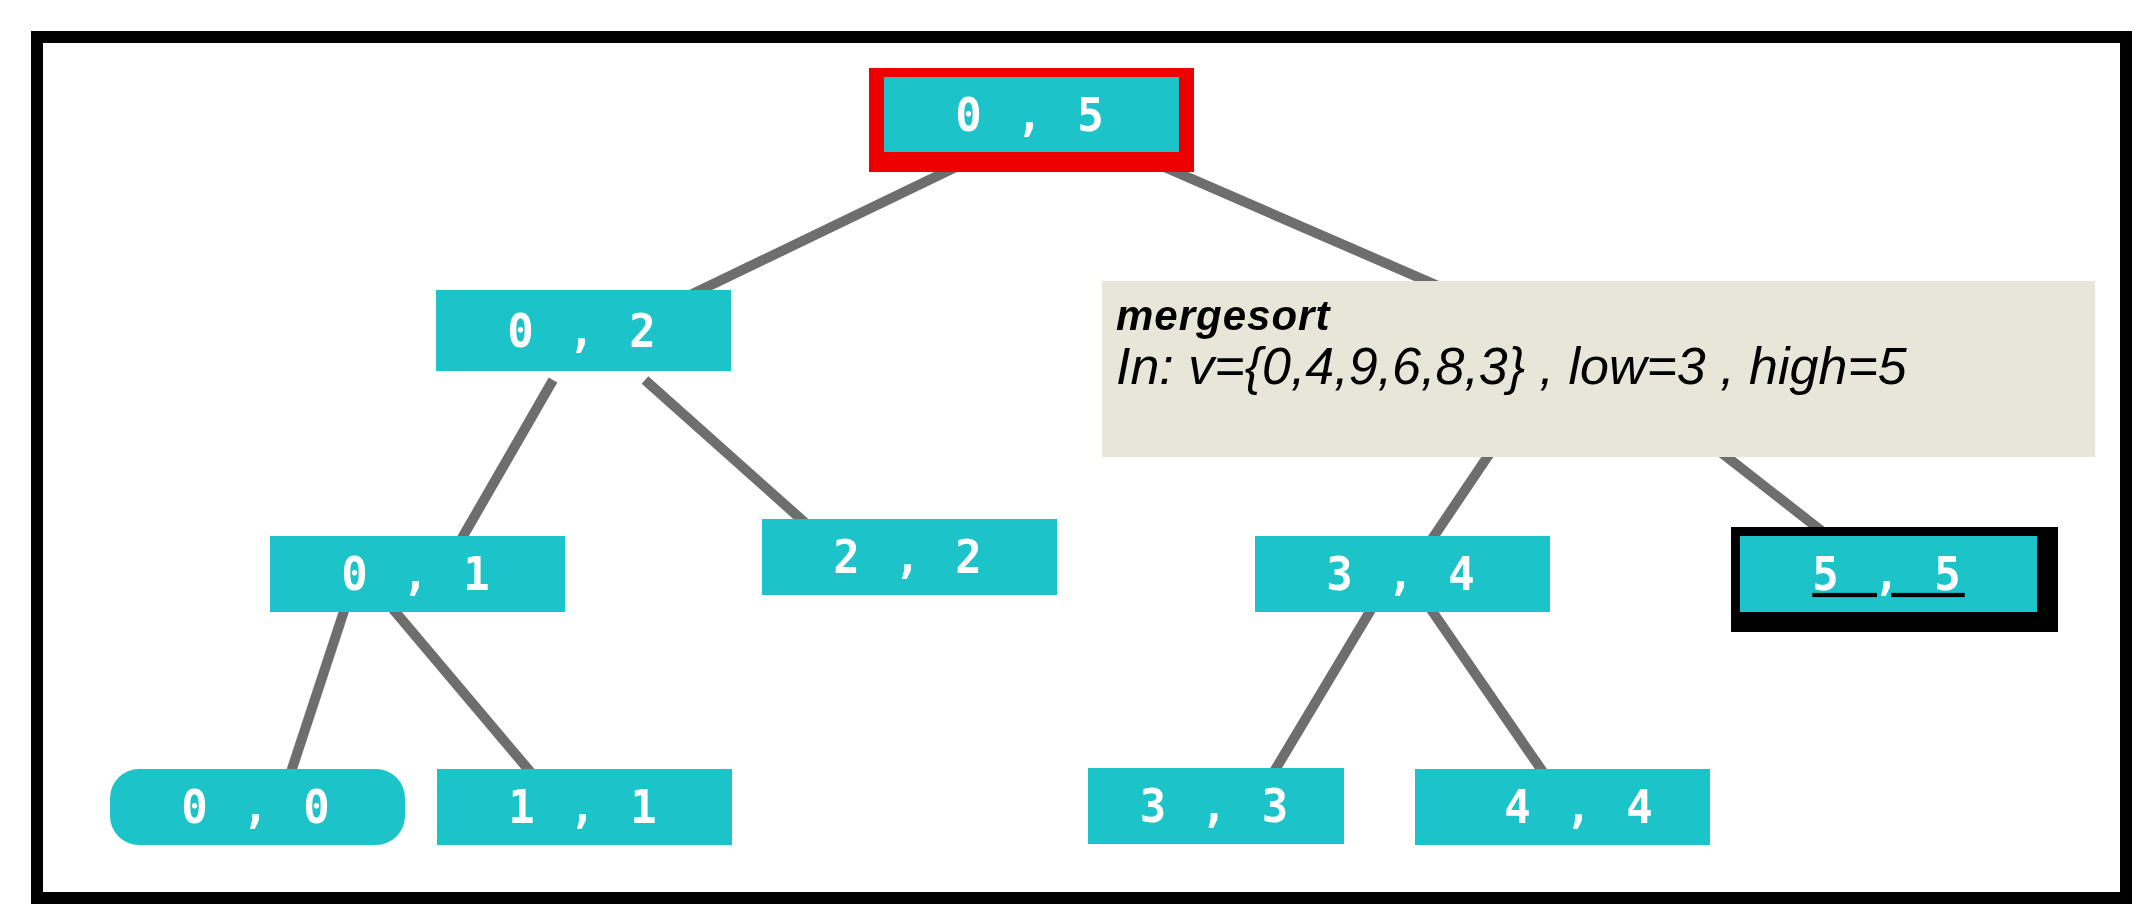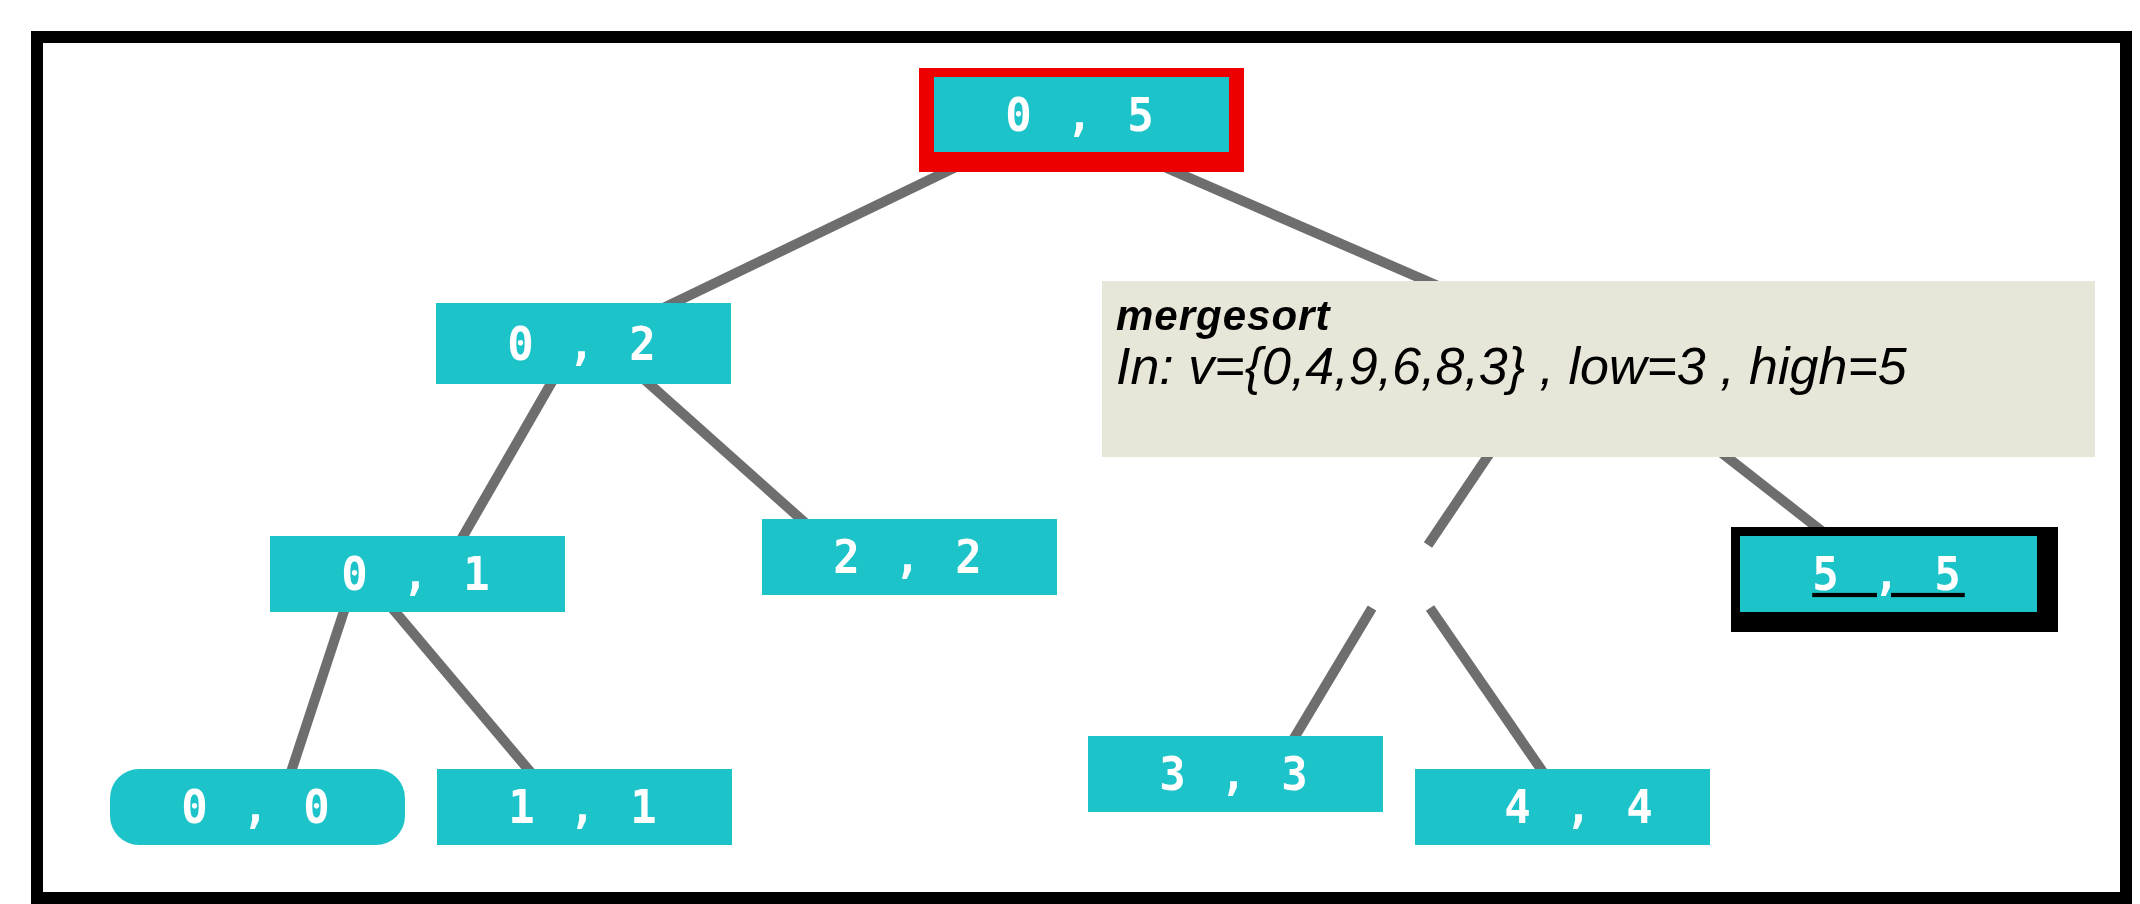--- a/index.html
+++ b/index.html
@@ -33,42 +33,45 @@
     <line x1="645" y1="380" x2="830" y2="545" stroke="#6e6e6e" stroke-width="10"></line>
     <line x1="345" y1="608" x2="290" y2="775" stroke="#6e6e6e" stroke-width="10"></line>
     <line x1="392" y1="608" x2="533" y2="775" stroke="#6e6e6e" stroke-width="10"></line>
     <line x1="1492" y1="450" x2="1428" y2="545" stroke="#6e6e6e" stroke-width="10"></line>
     <line x1="1718" y1="450" x2="1828" y2="536" stroke="#6e6e6e" stroke-width="10"></line>
     <line x1="1372" y1="608" x2="1272" y2="775" stroke="#6e6e6e" stroke-width="10"></line>
     <line x1="1430" y1="608" x2="1545" y2="775" stroke="#6e6e6e" stroke-width="10"></line>
   </svg>
 
 <div id="nodes-layer">
-    <div class="node" style="left: 919px; top: 68px; width: 325px; height: 104px; background: rgb(28, 195, 201); border-style: solid; border-color: rgb(238, 0, 0); border-width: 9px 15px 20px;">
+    <div class="node" style="left: 869px; top: 68px; width: 325px; height: 104px; background: rgb(28, 195, 201); border-style: solid; border-color: rgb(238, 0, 0); border-width: 9px 15px 20px;">
       <span class="label">0 , 5</span>
     </div>
-    <div class="node" style="left: 436px; top: 303px; width: 295px; height: 81px; background: rgb(28, 195, 201);">
+    <div class="node" style="left: 436px; top: 290px; width: 295px; height: 81px; background: rgb(28, 195, 201);">
       <span class="label">0 , 2</span>
     </div>
     <div class="node" style="left: 270px; top: 536px; width: 295px; height: 76px; background: rgb(28, 195, 201);">
       <span class="label">0 , 1</span>
     </div>
     <div class="node" style="left: 762px; top: 519px; width: 295px; height: 76px; background: rgb(28, 195, 201);">
       <span class="label">2 , 2</span>
+    </div>
+    <div class="node" style="left: 1255px; top: 536px; width: 295px; height: 76px; background: rgb(28, 195, 201);">
+      <span class="label">3 , 4</span>
     </div>
     <div class="node" style="left: 1731px; top: 527px; width: 327px; height: 105px; background: rgb(28, 195, 201); border-style: solid; border-color: rgb(0, 0, 0); border-width: 9px 21px 20px 9px; text-decoration: underline;">
       <span class="label">5 , 5</span>
     </div>
     <div class="node" style="left: 110px; top: 769px; width: 295px; height: 76px; background: rgb(28, 195, 201); border-radius: 29px;">
       <span class="label">0 , 0</span>
     </div>
     <div class="node" style="left: 437px; top: 769px; width: 295px; height: 76px; background: rgb(28, 195, 201);">
       <span class="label">1 , 1</span>
     </div>
-    <div class="node" style="left: 1088px; top: 736px; width: 295px; height: 76px; background: rgb(28, 195, 201);">
+    <div class="node" style="left: 1088px; top: 768px; width: 256px; height: 76px; background: rgb(28, 195, 201);">
       <span class="label">3 , 3</span>
     </div>
     <div class="node" style="left: 1415px; top: 769px; width: 295px; height: 76px; background: rgb(28, 195, 201); padding-left: 36px;">
       <span class="label">4 , 4</span>
     </div>
   </div>
 
 <div id="tooltip" style="left: 1102px; top: 281px; width: 993px; height: 176px; background: rgb(232, 230, 216); font-style: italic;">
   <div class="t-title">mergesort</div>
   <div class="t-detail">In: v={0,4,9,6,8,3} , low=3 , high=5</div>

